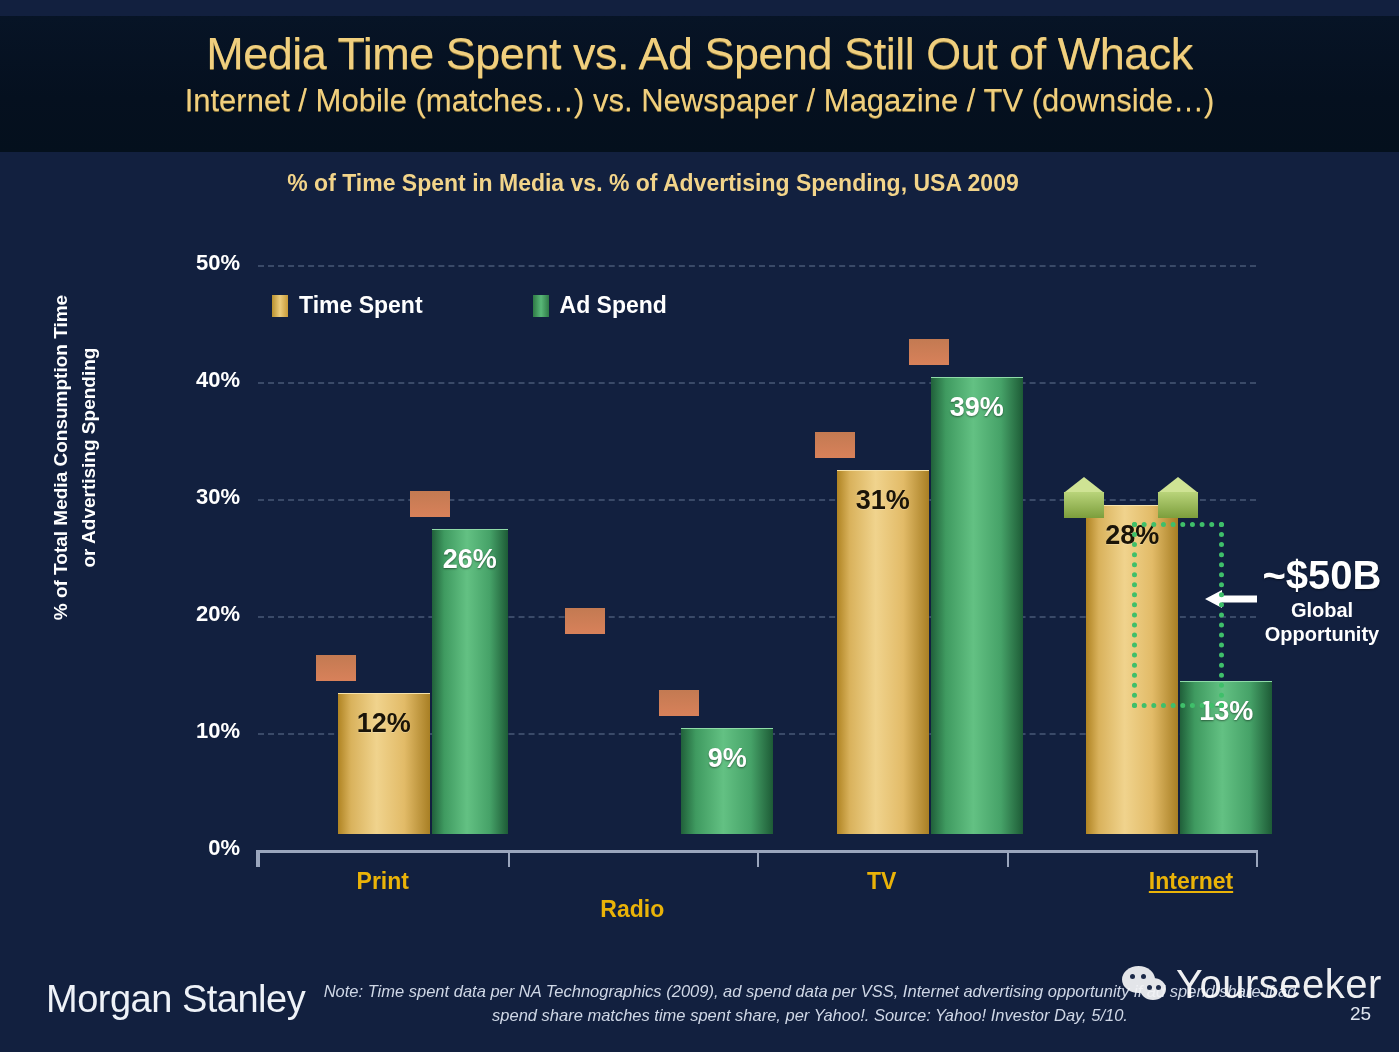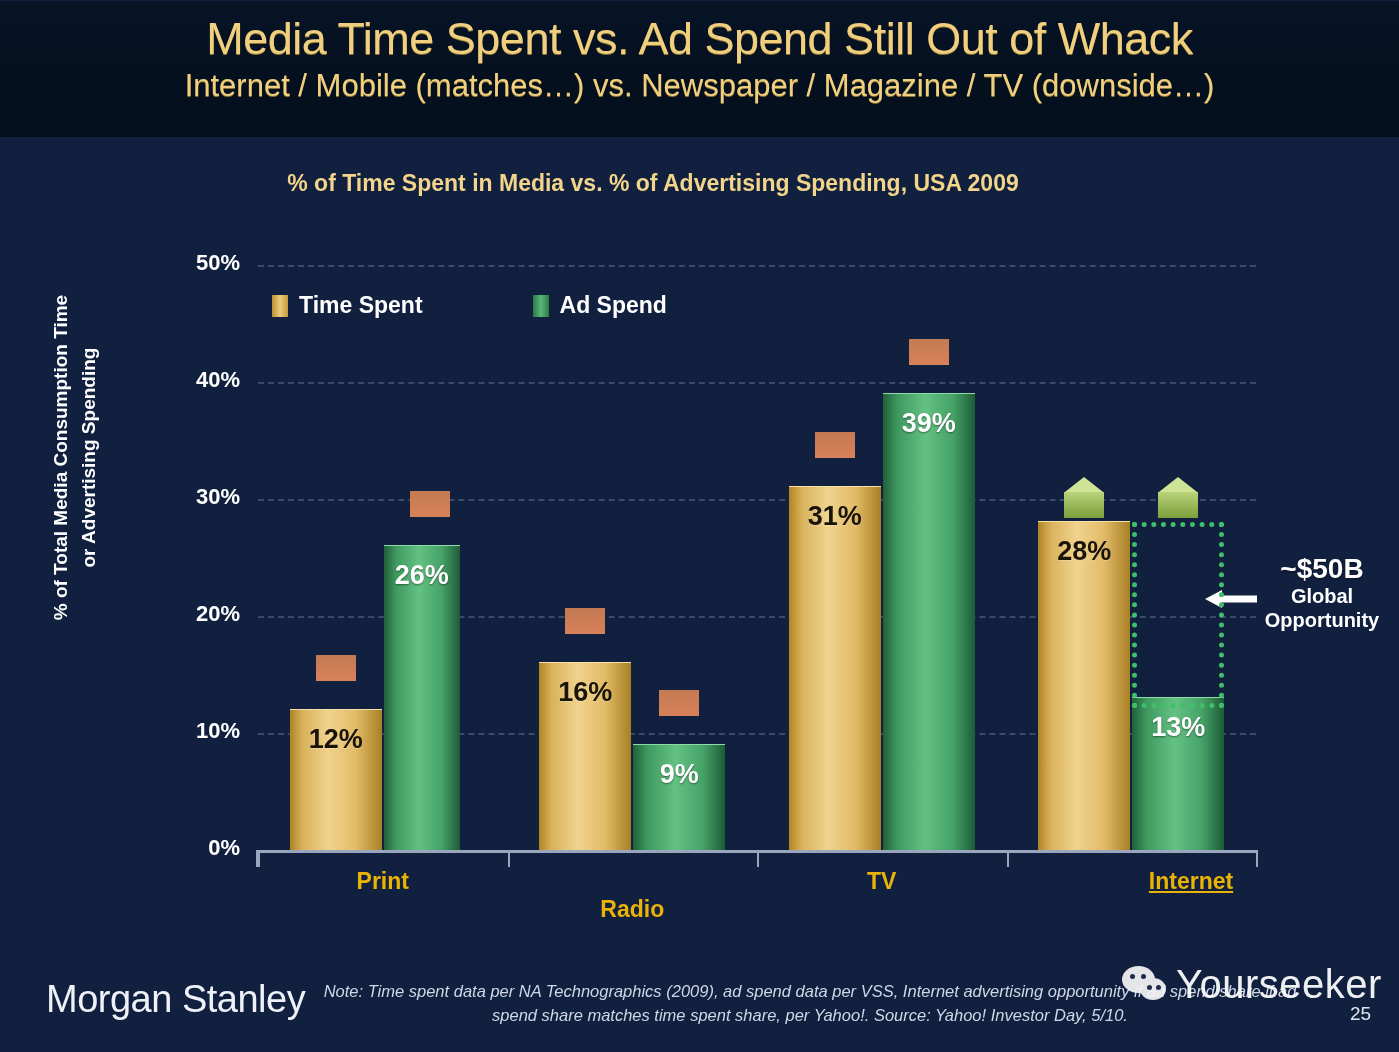--- a/index.html
+++ b/index.html
@@ -4,21 +4,21 @@
 <style>
   html,body{margin:0;padding:0;}
   body{
     width:1399px;height:1052px;overflow:hidden;
     background:#12203f;
     font-family:"Liberation Sans", sans-serif;
     position:relative;
   }
   
   #header{
-    position:absolute;left:0;top:1px;width:1399px;height:136px;
+    position:absolute;left:0;top:16px;width:1399px;height:136px;
     background:linear-gradient(180deg,#071426 0%,#05101f 60%,#04101d 100%);
     text-align:center;
   }
   #title{
     color:#f0cf7e;font-size:45px;font-weight:400;letter-spacing:-.5px;
     margin:0;padding-top:14px;line-height:1.06;
     text-shadow:0 1px 0 #8a7335;
   }
   #subtitle{
     color:#f0cf7e;font-size:31px;font-weight:400;margin:0;line-height:1.2;
@@ -61,21 +61,21 @@
     color:#eab308;font-size:23px;font-weight:bold;
   }
   
   #legend{position:absolute;left:272px;top:292px;display:flex;align-items:center;}
   .legend-item{display:flex;align-items:center;margin-right:110px;}
   .legend-swatch{width:16px;height:22px;margin-right:11px;}
   .sw-gold{background:linear-gradient(90deg,#b8912f,#eccc7c,#c79a38);}
   .sw-green{background:linear-gradient(90deg,#2e7a45,#59b878,#2f7a47);}
   .legend-label{color:#ffffff;font-size:23px;font-weight:bold;}
   
-  .bar{position:absolute;bottom:0;}
+  .bar{position:absolute;bottom:16px;margin-left:48px;}
   .bar-gold{
     background:linear-gradient(90deg,#b08423 0%,#d9b25c 14%,#f0d38d 42%,#e2bb68 72%,#a87f24 100%);
     border-top:1px solid #f6e2ab;
   }
   .bar-green{
     background:linear-gradient(90deg,#20603a 0%,#3f9a60 16%,#63c183 46%,#46a268 76%,#1d5b36 100%);
     border-top:1px solid #8fdba8;
   }
   .bar-value{
     position:absolute;left:0;width:100%;text-align:center;
@@ -109,21 +109,21 @@
     background:linear-gradient(180deg,#b9d47a,#7c9e3c);
   }
   
   #opp-box{
     position:absolute;border:5px dotted #3fbf6a;background:transparent;
   }
   #callout{
     position:absolute;left:1246px;top:552px;width:152px;text-align:center;
     color:#ffffff;line-height:1.18;
   }
-  #callout .big{font-size:28px;font-weight:bold;display:block;
+  #callout .big{font-size:40px;font-weight:bold;display:block;
     text-shadow:0 1px 2px rgba(0,0,0,.5);}
   #callout .small{font-size:20px;font-weight:bold;display:block;}
   #callout-arrow{
     position:absolute;left:1205px;top:588px;width:52px;height:22px;
   }
   
   #morgan-stanley{
     position:absolute;left:46px;top:978px;
     color:#eef2f8;font-size:38px;font-weight:400;letter-spacing:-.5px;
   }
@@ -195,23 +195,20 @@
     <span class="legend-label">Ad Spend</span>
   </div>
 </div>
 
 <div id="plot">
     <div class="bar bar-gold" style="left: 31.75px; width: 92px; height: 140.4px;">
       <div class="bar-value val-dark" style="top: 14px;">12%</div>
     </div>
     <div class="bar bar-green" style="left: 125.75px; width: 76px; height: 304.2px;">
       <div class="bar-value val-light" style="top: 14px;">26%</div>
-    </div>
-    <div class="bar bar-gold" style="left: 281.25px; width: 92px; height: 187.2px;">
-      <div class="bar-value val-dark" style="top: 14px;">16%</div>
     </div>
     <div class="bar bar-green" style="left: 375.25px; width: 92px; height: 105.3px;">
       <div class="bar-value val-light" style="top: 14px;">9%</div>
     </div>
     <div class="bar bar-gold" style="left: 530.75px; width: 92px; height: 362.7px;">
       <div class="bar-value val-dark" style="top: 14px;">31%</div>
     </div>
     <div class="bar bar-green" style="left: 624.75px; width: 92px; height: 456.3px;">
       <div class="bar-value val-light" style="top: 14px;">39%</div>
     </div>

